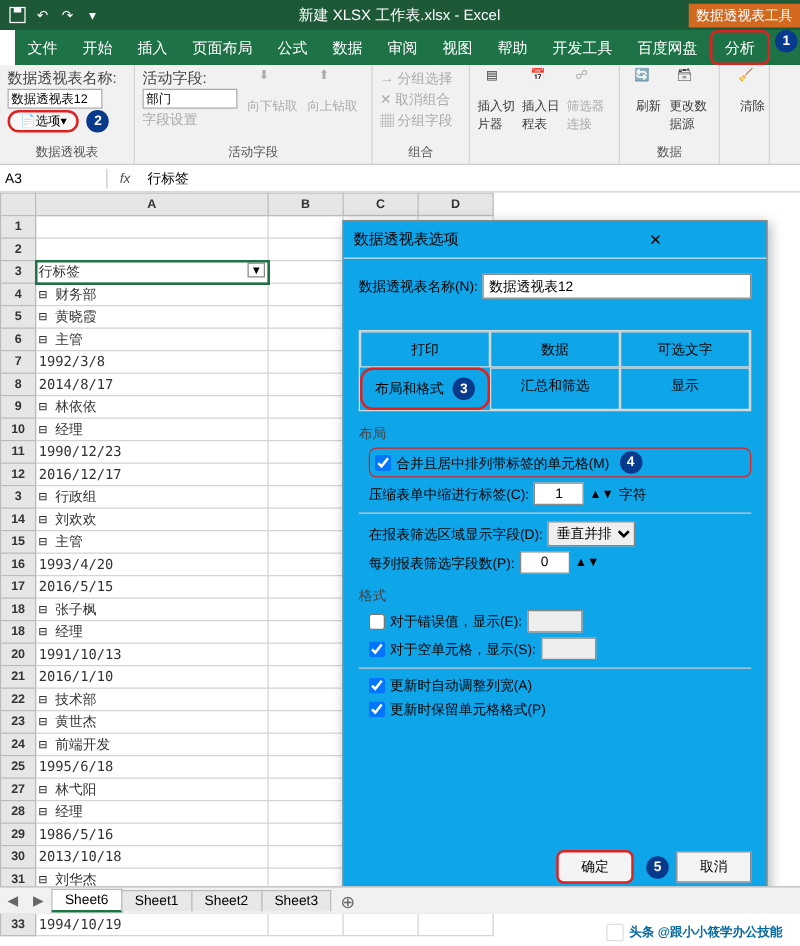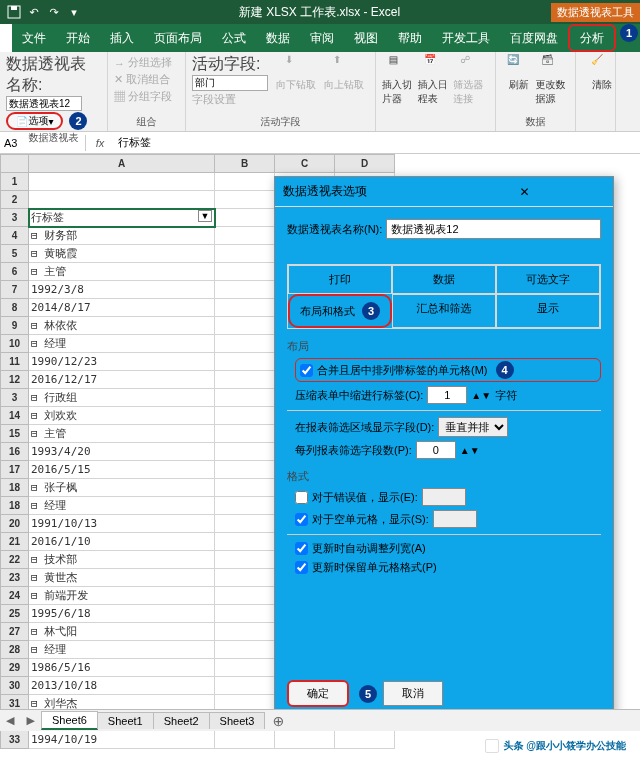--- a/index.html
+++ b/index.html
@@ -16,21 +16,21 @@
   .tabs { background: #1e7346; color: #fff; height: 28px; display: flex; align-items: stretch; margin-left: 12px; }
   .tab { padding: 4px 10px; font-size: 12px; cursor: pointer; display: flex; align-items: center; }
   .tab.analysis { border: 2px solid #d22; border-radius: 6px; position: relative; }
   .badge { width: 18px; height: 18px; border-radius: 50%; background: #073a8c; color: #fff; font-size: 11px; display: inline-flex; align-items: center; justify-content: center; font-weight: bold; margin-left: 4px; }
 
   
   .ribbon { background: #f1f1f1; border-bottom: 1px solid #ccc; display: flex; height: 80px; }
   .group { border-right: 1px solid #d5d5d5; padding: 2px 6px 0 6px; display: flex; flex-direction: column; }
   .group-label { text-align: center; font-size: 10px; color: #555; margin-top: auto; padding-bottom: 2px; }
   .sm-row { display: flex; align-items: center; gap: 2px; margin: 1px 0; }
-  .sm-label { font-size: 16px; color: #444; }
+  .sm-label { font-size: 12px; color: #444; }
   .sm-input { border: 1px solid #aaa; background: #fff; font-size: 10px; padding: 1px 2px; width: 76px; height: 16px; }
   .options-btn { border: 2px solid #d22; border-radius: 10px; padding: 0 8px; font-size: 10px; display: inline-flex; align-items: center; height: 18px; background: #f7f7f7; }
   .big-btn { display: flex; flex-direction: column; align-items: center; width: 40px; color: #3a3a3a; font-size: 10px; }
   .big-btn .ic { width: 22px; height: 22px; margin-bottom: 2px; }
   .muted { color: #aaa; }
   .ic svg { width: 100%; height: 100%; }
 
   
   .fx-row { display: flex; align-items: center; border-bottom: 1px solid #ccc; height: 22px; }
   .namebox { width: 86px; border-right: 1px solid #ccc; padding: 2px 4px; font-size: 11px; }
@@ -63,21 +63,21 @@
   .tab-grid { display: grid; grid-template-columns: 1fr 1fr 1fr; border: 1px solid #d8d8d8; margin-top: 25px; }
   .dlg-tab { text-align: center; padding: 6px 4px; font-size: 11px; border: 1px solid #d8d8d8; cursor: pointer; }
   .dlg-tab.active { border: 2px solid #d22; border-radius: 10px; font-weight: 500; }
   .fieldset-lbl { font-size: 11px; color: #444; margin: 10px 0 4px; }
   .chk-row { display: flex; align-items: center; gap: 4px; margin: 4px 0 4px 8px; font-size: 11px; }
   .chk-row.hl { border: 1px solid #d22; border-radius: 6px; padding: 2px 4px; }
   .num-input { width: 40px; border: 1px solid #888; height: 18px; text-align: center; font-size: 11px; }
   .sel-input { border: 1px solid #888; height: 20px; font-size: 11px; padding: 0 2px; }
   .swatch { width: 44px; height: 18px; border: 1px solid #888; background: #eee; }
   .hr { border-top: 1px solid #ccc; margin: 6px 0; }
-  .dlg-footer { display: flex; gap: 6px; padding: 10px 12px; align-items: center; }
+  .dlg-footer { display: flex; justify-content: flex-end; gap: 6px; padding: 10px 12px; align-items: center; }
   .btn { border: 1px solid #888; background: #f4f4f4; padding: 4px 18px; font-size: 11px; cursor: pointer; }
   .btn.hl { border: 2px solid #d22; border-radius: 6px; }
 
   
   .sheettabs { position: absolute; left: 0; bottom: 26px; right: 0; height: 22px; background: #f1f1f1; border-top: 1px solid #bbb; display: flex; align-items: center; }
   .nav-ar { padding: 0 6px; color: #666; }
   .sheet { padding: 2px 10px; border: 1px solid #bbb; border-bottom: none; font-size: 11px; background: #e8e8e8; margin-right: -1px; }
   .sheet.active { background: #fff; border-bottom: 2px solid #1e7346; }
   .add-sheet { padding: 0 8px; color: #666; font-size: 14px; }
 
@@ -124,51 +124,51 @@
 <div class="ribbon">
   <div class="group" style="width:108px">
     <div class="sm-label">数据透视表名称:</div>
     <input class="sm-input" value="数据透视表12" style="">
     <div class="sm-row">
       <span class="options-btn">📄 <span>选项</span> ▾</span>
       <span class="badge">2</span>
     </div>
     <div class="group-label">数据透视表</div>
   </div>
-  <div class="group" style="width:78px">
-    <div class="sm-row muted">
-        <span>→ <span>分组选择</span></span>
-      </div>
-    <div class="sm-row muted">
-        <span>✕ <span>取消组合</span></span>
-      </div>
-    <div class="sm-row muted">
-        <span>▦ <span>分组字段</span></span>
-      </div>
-    <div class="group-label">组合</div>
-  </div>
   <div class="group" style="width:190px">
     <div style="display:flex;gap:8px">
       <div>
         <div class="sm-label">活动字段:</div>
         <input class="sm-input" value="部门" style="">
         <div class="sm-row muted">
             <span>字段设置</span>
           </div>
       </div>
       <div class="big-btn muted">
           <span class="ic">⬇</span>
           <span>向下钻取</span>
         </div>
       <div class="big-btn muted">
           <span class="ic">⬆</span>
           <span>向上钻取</span>
         </div>
     </div>
     <div class="group-label">活动字段</div>
+  </div>
+  <div class="group" style="width:78px">
+    <div class="sm-row muted">
+        <span>→ <span>分组选择</span></span>
+      </div>
+    <div class="sm-row muted">
+        <span>✕ <span>取消组合</span></span>
+      </div>
+    <div class="sm-row muted">
+        <span>▦ <span>分组字段</span></span>
+      </div>
+    <div class="group-label">组合</div>
   </div>
   <div class="group" style="width:120px;flex-direction:row">
     <div class="big-btn">
         <span class="ic">▤</span>
         <span>插入切片器</span>
       </div>
     <div class="big-btn">
         <span class="ic">📅</span>
         <span>插入日程表</span>
       </div>

